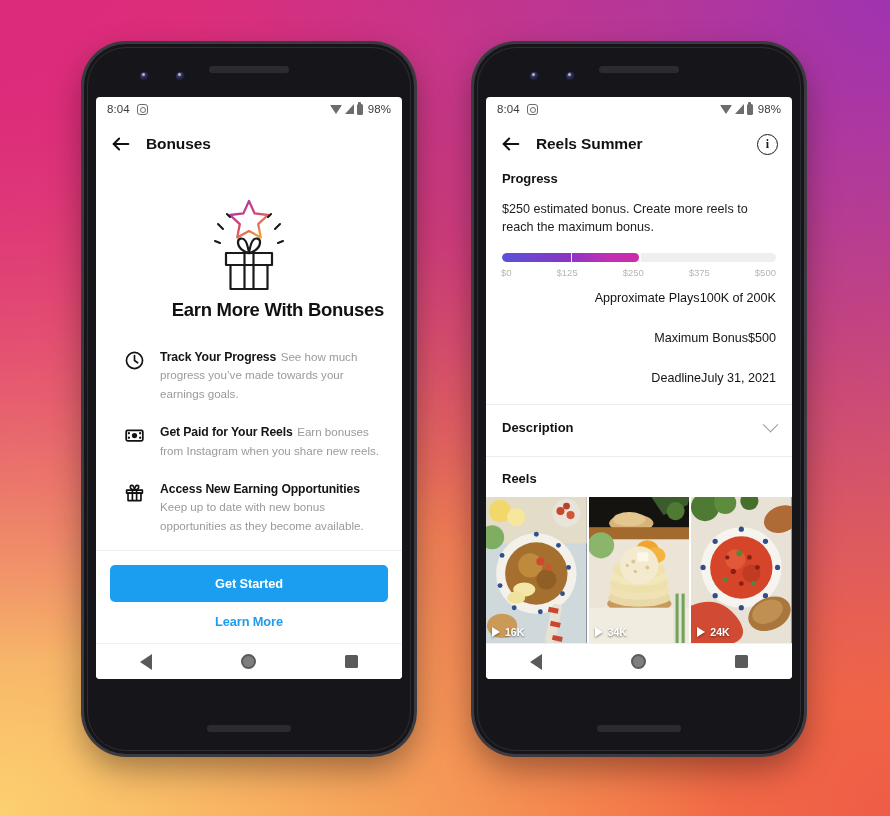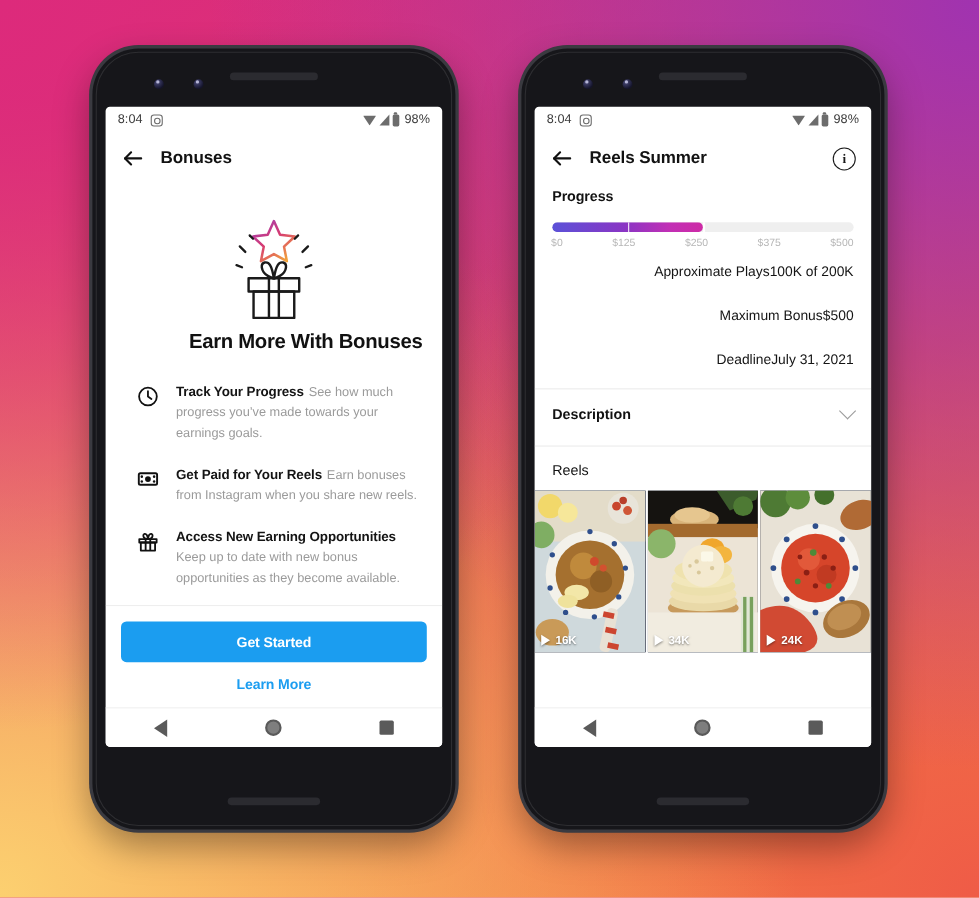--- a/index.html
+++ b/index.html
@@ -397,21 +397,21 @@
   }
   .chev {
     width:11px; height:11px;
     border-right:1.8px solid #9b9b9b;
     border-bottom:1.8px solid #9b9b9b;
     transform: rotate(45deg) translate(-2px,-2px);
   }
 
   .reels-head {
     font-size:13px;
-    font-weight:400;
+    font-weight:700;
     color:#121212;
     padding: 14px 16px 11px;
   }
   .reels-grid {
     display:grid;
     grid-template-columns: repeat(3, 1fr);
     gap:2px;
   }
   .reel {
     position:relative;
@@ -612,20 +612,21 @@
       </span>
       <span class="appbar-title">Reels Summer</span>
       <span class="info-icon">i</span>
     </div>
 
     <div class="content">
       <div class="detail">
 
         <div class="sec-head">Progress</div>
 
+        <div class="bonus-desc">$250 estimated bonus. Create more reels to reach the maximum bonus.</div>
 
         <div class="pb-wrap">
           <div class="pb-track">
             <div class="pb-fill" id="pb-fill" style="width: 50%;"></div>
             <div class="pb-seg" id="pb-seg1" style="left: 25%;"></div>
             <div class="pb-seg" id="pb-seg2" style="left: 50%;"></div>
           </div>
           <div class="pb-labels" id="pb-labels">
               <span>$0</span>
               <span>$125</span>

